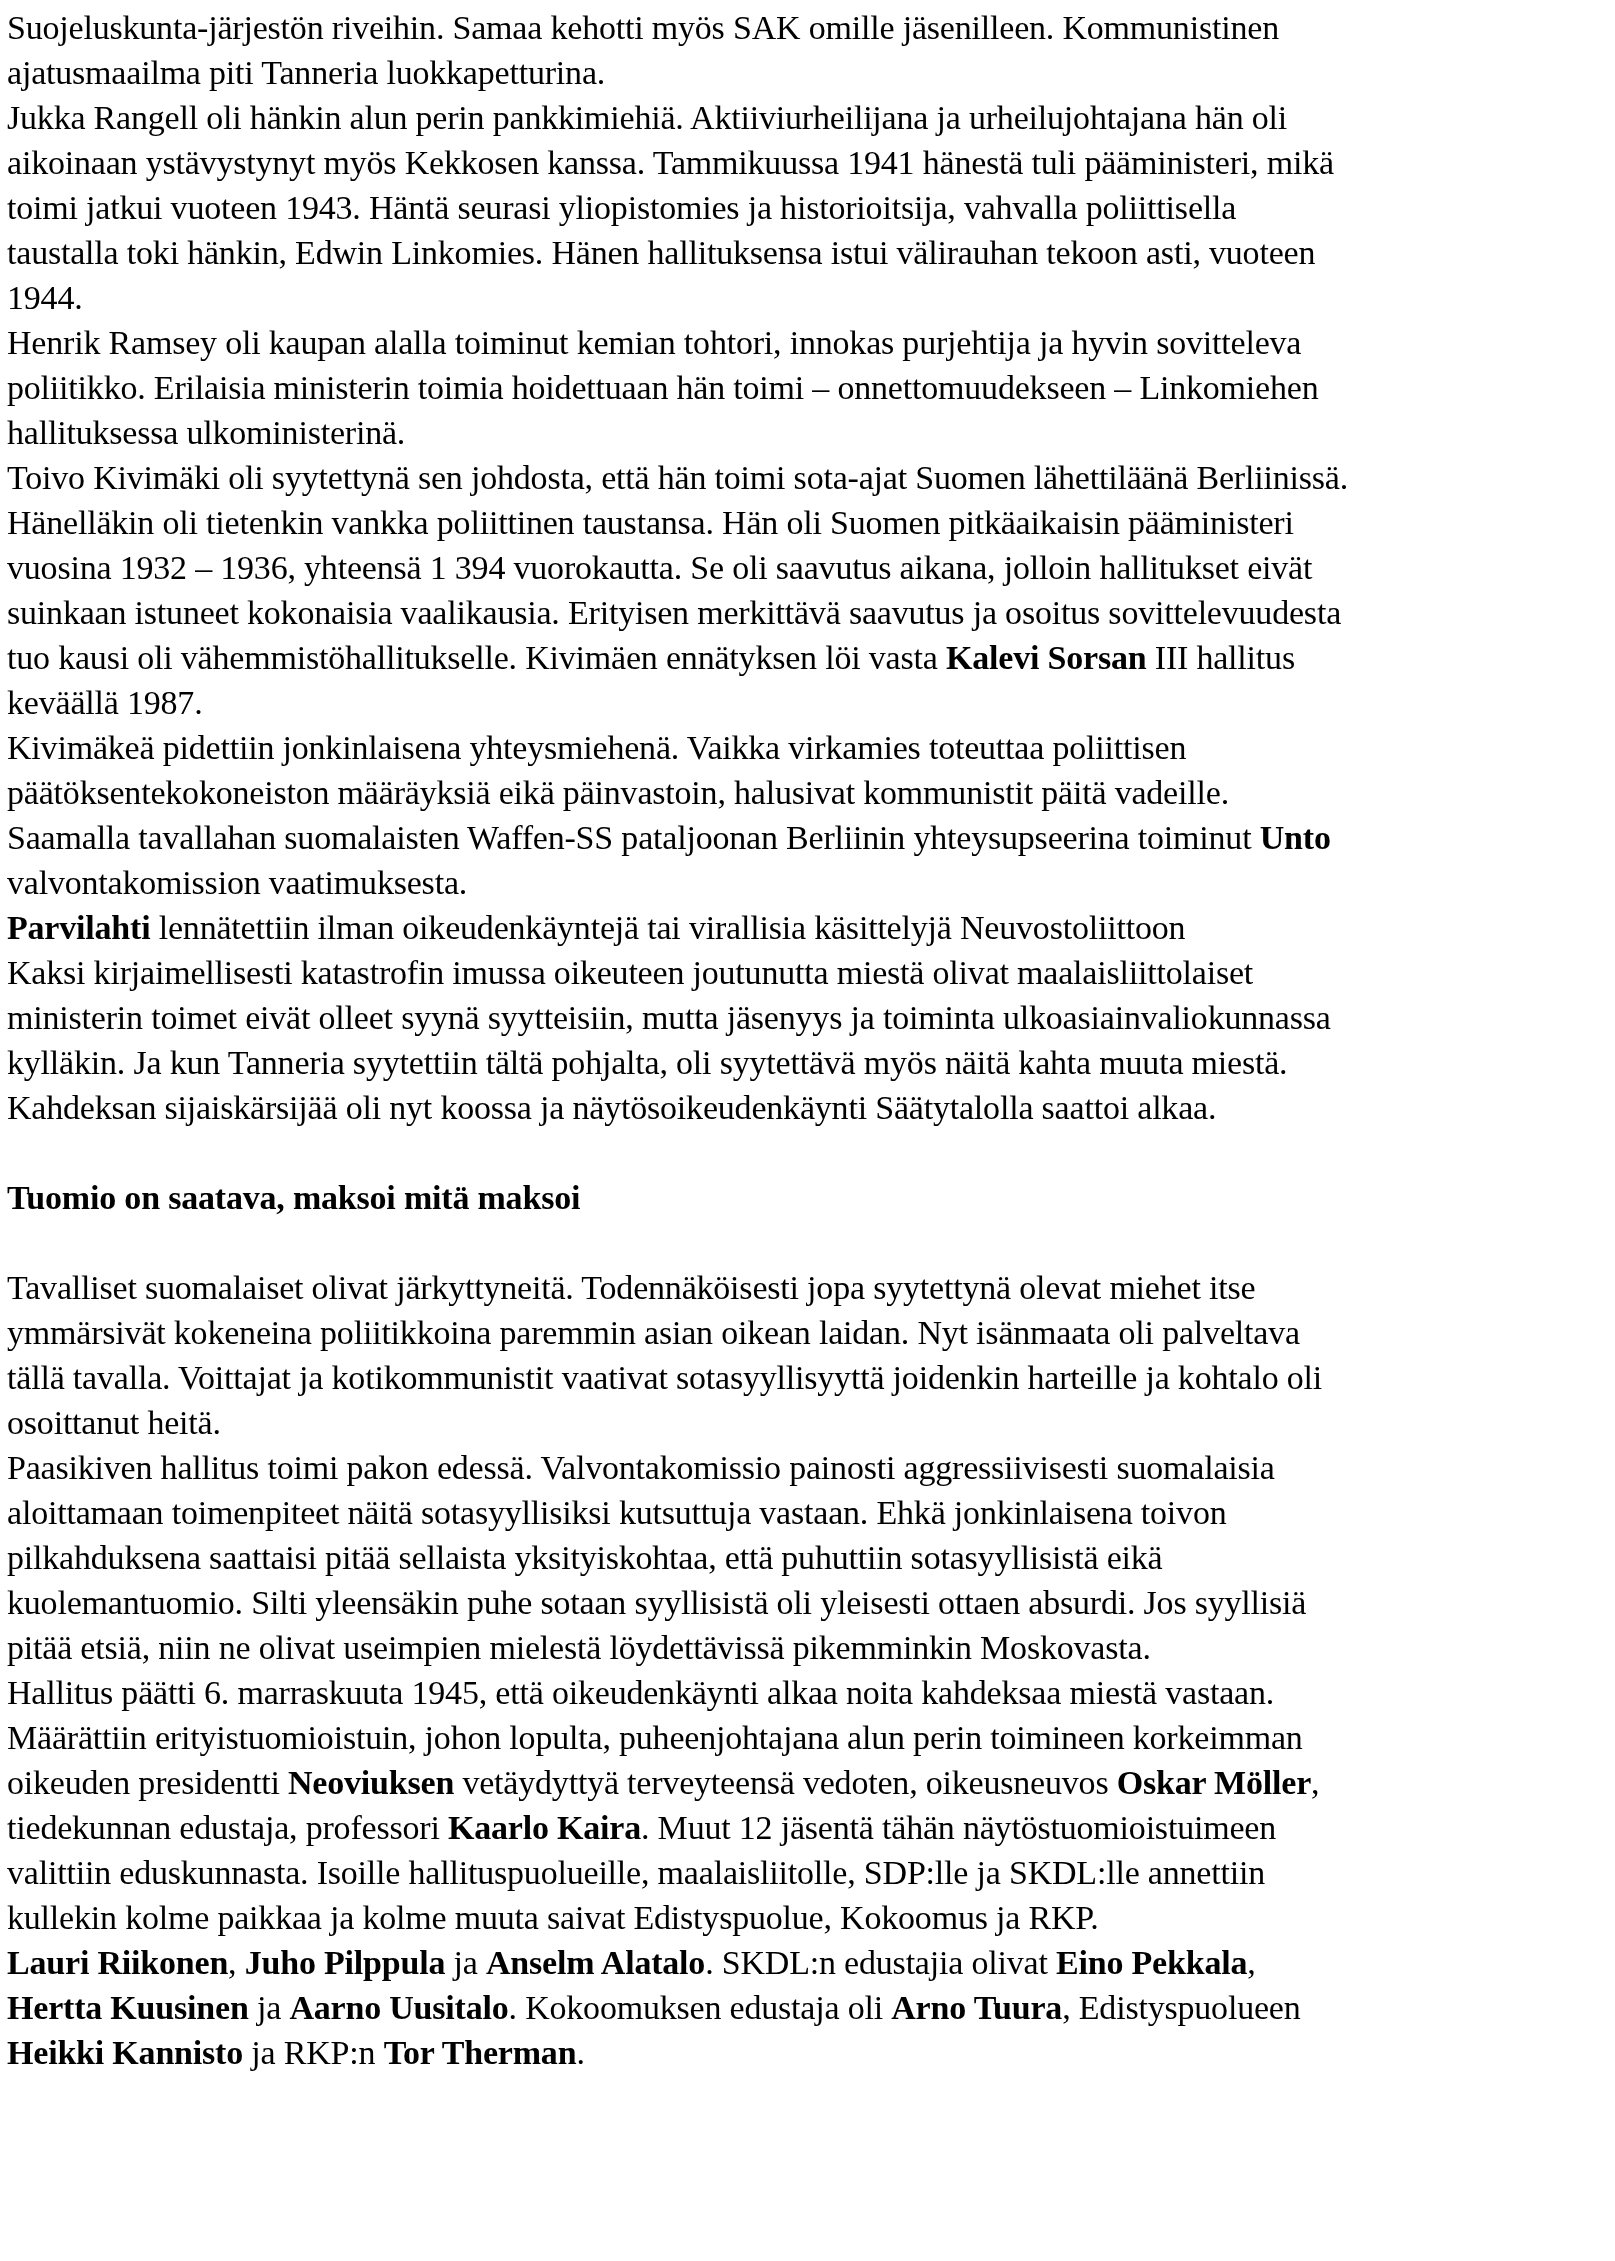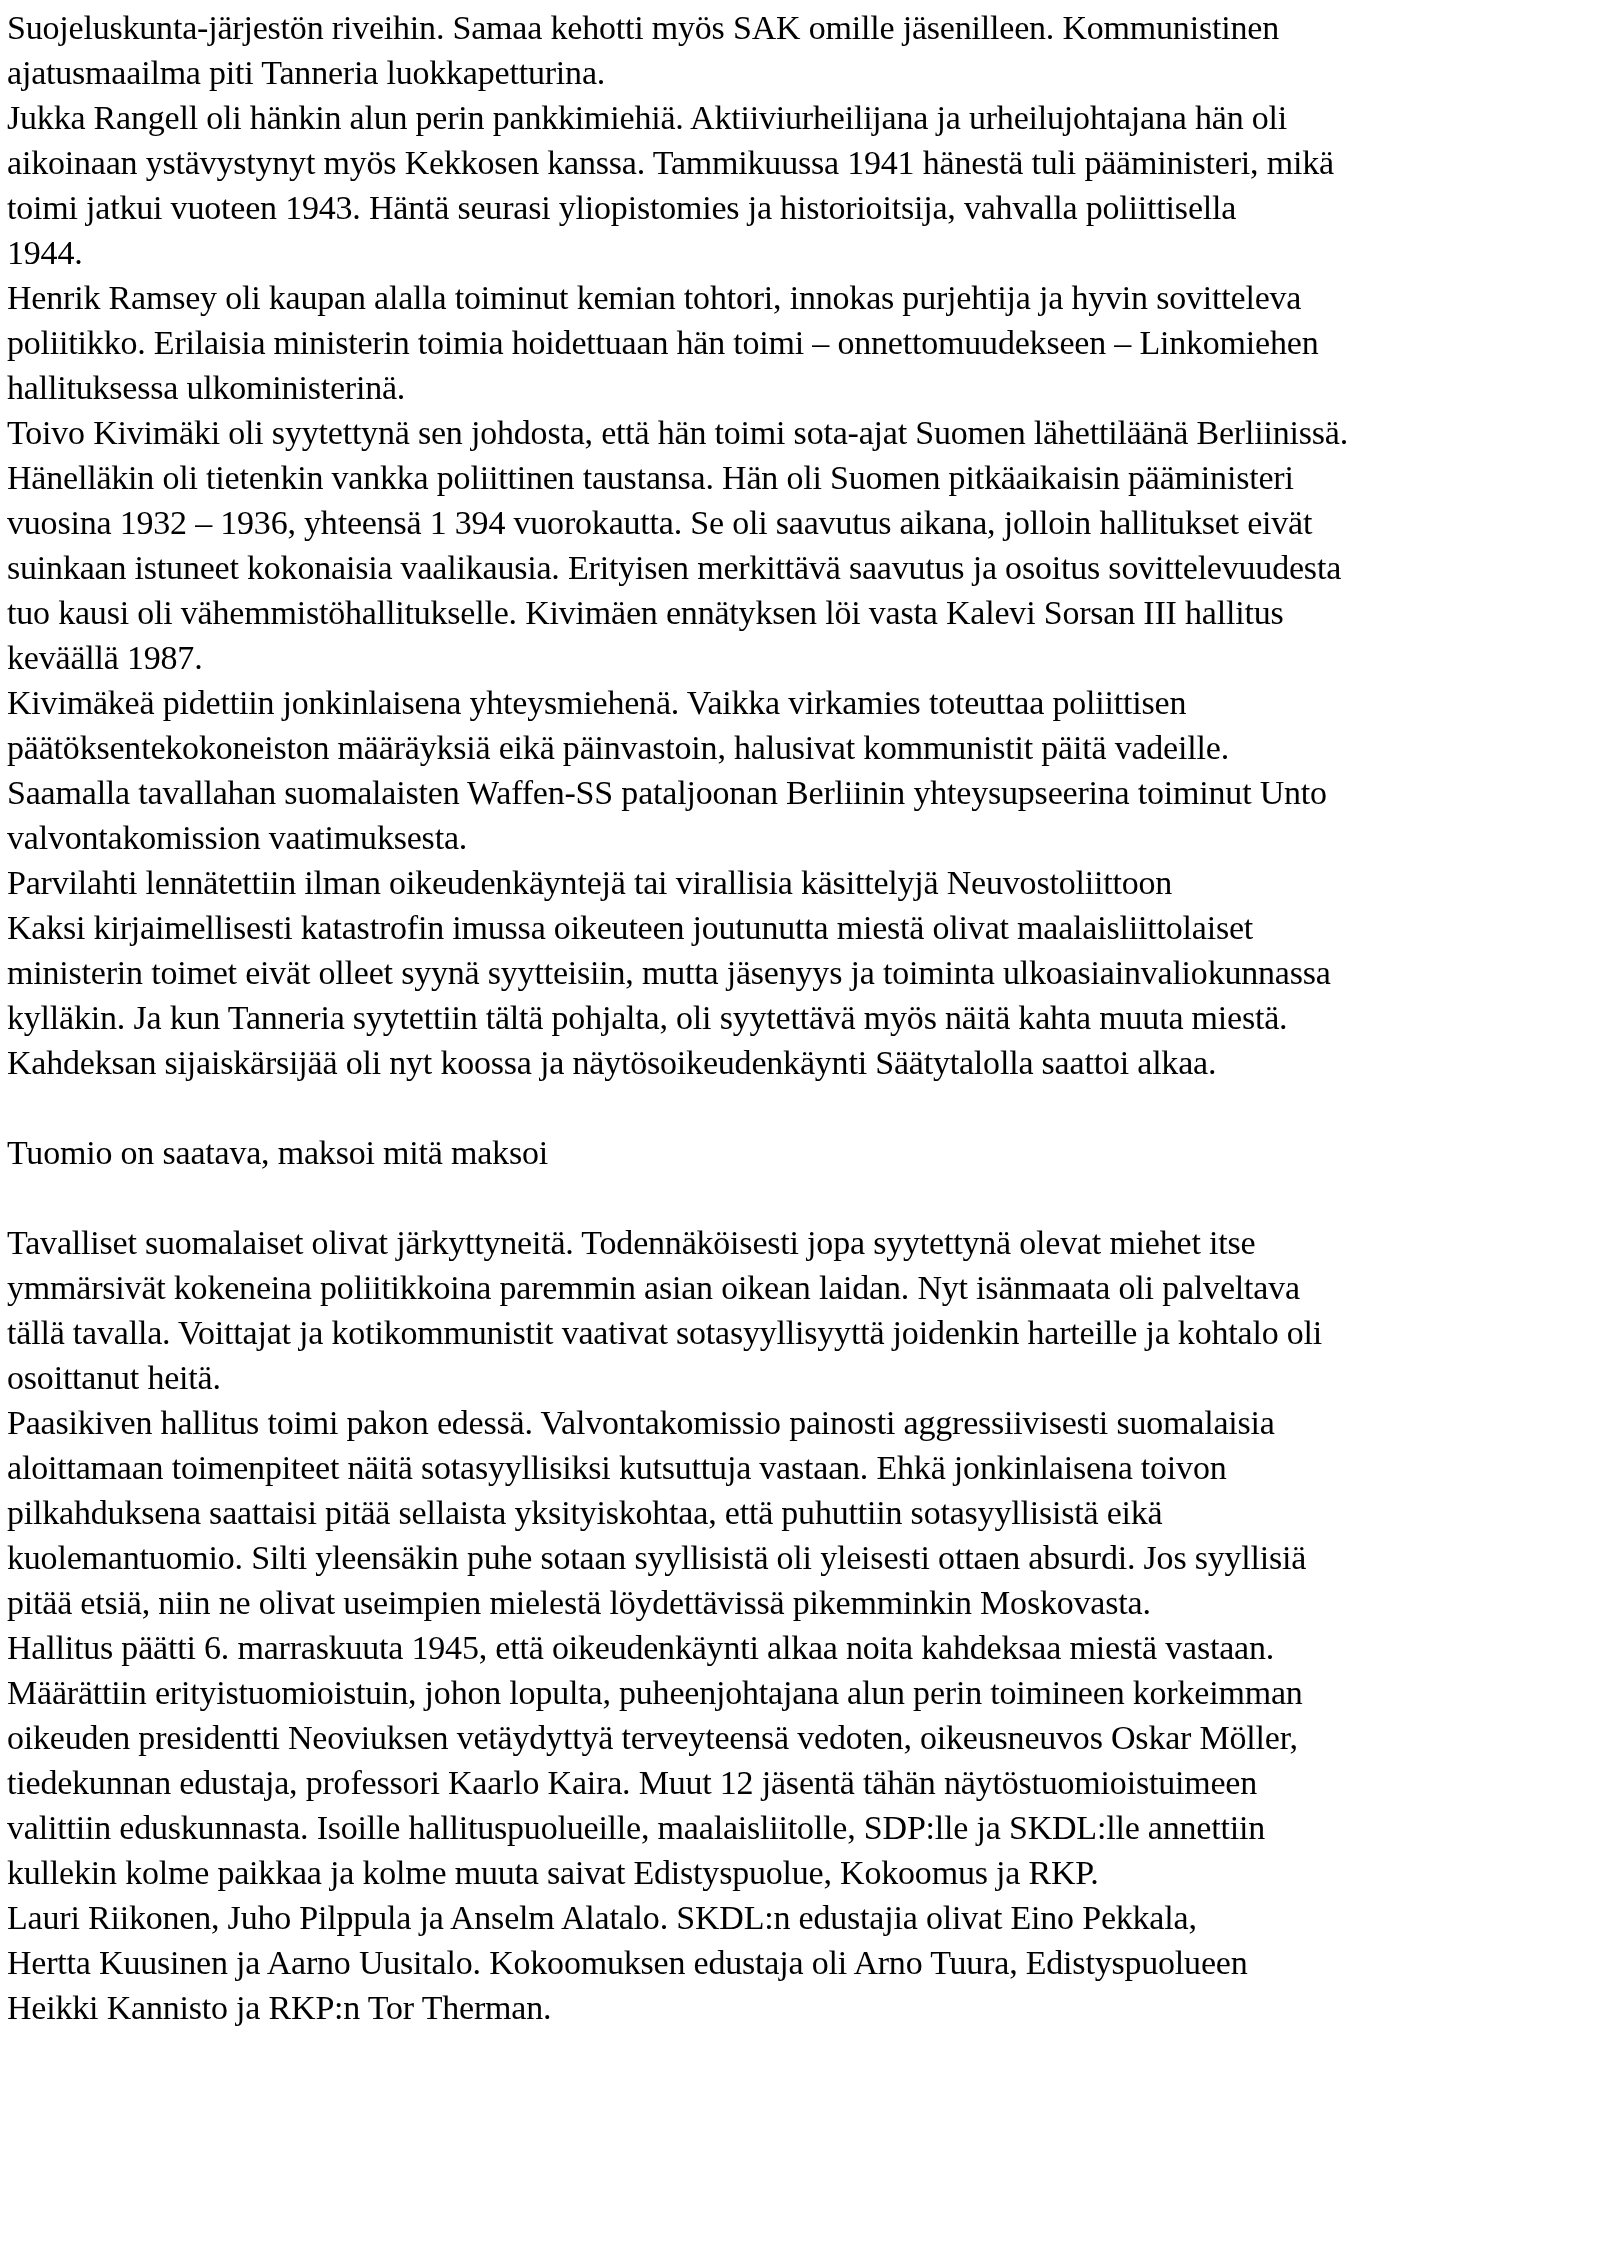--- a/index.html
+++ b/index.html
@@ -23,36 +23,37 @@
     font-size: 34px;
     color: #000000;
     letter-spacing: -0.2px;
   }
   .line {
     height: 45px;
     line-height: 45px;
     white-space: pre;
   }
   .line .bold {
-    font-weight: normal;
+    font-weight: bold;
   }
   .line.heading {
     font-weight: bold;
   }
 </style>
 </head>
 <body>
 
 <main id="page">
   <div id="doc">
       <div class="line"><span>Suojeluskunta-järjestön riveihin. Samaa kehotti myös SAK omille jäsenilleen. Kommunistinen</span></div>
       <div class="line"><span>ajatusmaailma piti Tanneria luokkapetturina.</span></div>
       <div class="line"><span>Jukka Rangell oli hänkin alun perin pankkimiehiä. Aktiiviurheilijana ja urheilujohtajana hän oli</span></div>
       <div class="line"><span>aikoinaan ystävystynyt myös Kekkosen kanssa. Tammikuussa 1941 hänestä tuli pääministeri, mikä</span></div>
       <div class="line"><span>toimi jatkui vuoteen 1943. Häntä seurasi yliopistomies ja historioitsija, vahvalla poliittisella</span></div>
+      <div class="line"><span>taustalla toki hänkin, Edwin Linkomies. Hänen hallituksensa istui välirauhan tekoon asti, vuoteen</span></div>
       <div class="line"><span>1944.</span></div>
       <div class="line"><span>Henrik Ramsey oli kaupan alalla toiminut kemian tohtori, innokas purjehtija ja hyvin sovitteleva</span></div>
       <div class="line"><span>poliitikko. Erilaisia ministerin toimia hoidettuaan hän toimi – onnettomuudekseen – Linkomiehen</span></div>
       <div class="line"><span>hallituksessa ulkoministerinä.</span></div>
       <div class="line"><span>Toivo Kivimäki oli syytettynä sen johdosta, että hän toimi sota-ajat Suomen lähettiläänä Berliinissä.</span></div>
       <div class="line"><span>Hänelläkin oli tietenkin vankka poliittinen taustansa. Hän oli Suomen pitkäaikaisin pääministeri</span></div>
       <div class="line"><span>vuosina 1932 – 1936, yhteensä 1 394 vuorokautta. Se oli saavutus aikana, jolloin hallitukset eivät</span></div>
       <div class="line"><span>suinkaan istuneet kokonaisia vaalikausia. Erityisen merkittävä saavutus ja osoitus sovittelevuudesta</span></div>
       <div class="line"><span>tuo kausi oli vähemmistöhallitukselle. Kivimäen ennätyksen löi vasta </span><span class="bold">Kalevi Sorsan</span><span> III hallitus</span></div>
       <div class="line"><span>keväällä 1987.</span></div>

